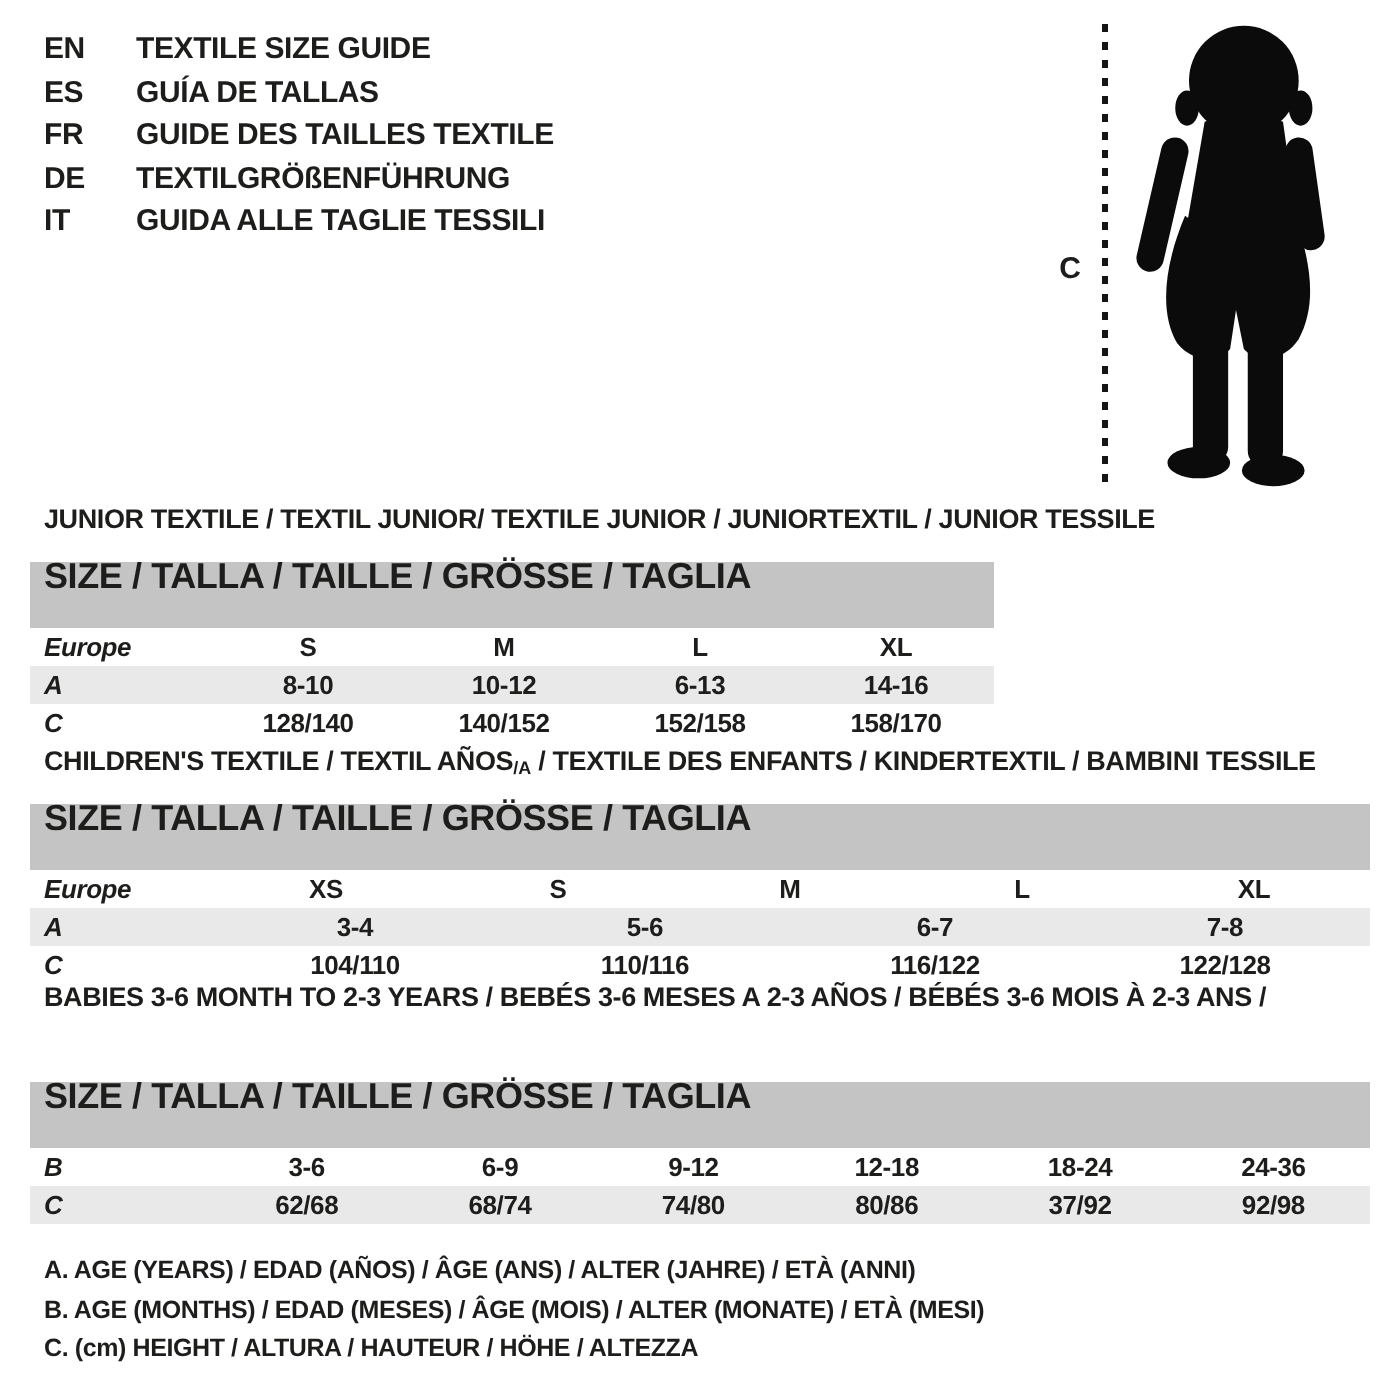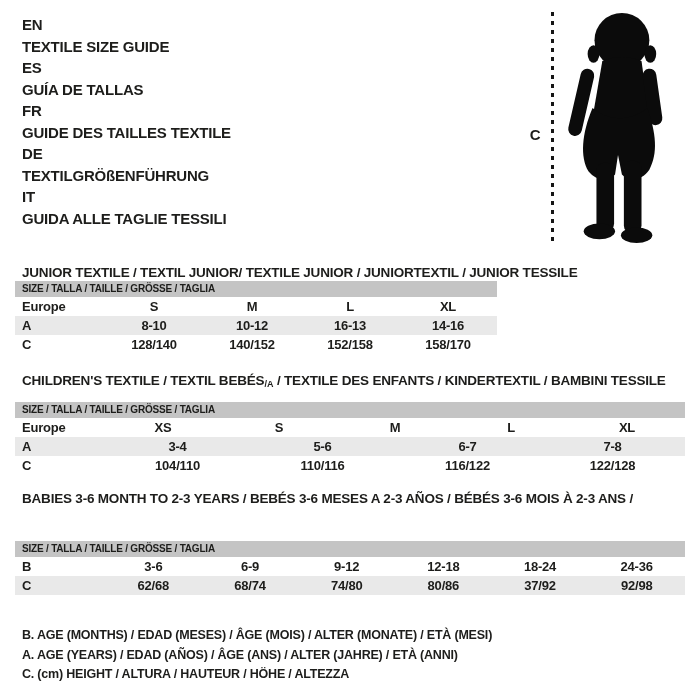--- a/index.html
+++ b/index.html
@@ -7,45 +7,45 @@
   body {
     font-family:"Liberation Sans", sans-serif;
     font-weight:700;
     color:var(--text,#1d1d1b);
     letter-spacing:-0.2px;
   }
   .canvas { position:relative; width:700px; height:700px; background:#fff; overflow:hidden; }
 
   
   .lang-list { position:absolute; left:22px; top:14px; font-size:15px; line-height:21.5px; }
-  .lang-row { display:flex;flex-direction:column; }
+  .lang-row { display:flex; }
   .lang-code { width:46px; }
 
   
   .figure-svg { position:absolute; left:556px; top:8px; }
   .measure-line {
     position:absolute; left:551px; top:12px; width:3px; height:232px;
     background:repeating-linear-gradient(to bottom, #151515 0 4px, transparent 4px 9px);
   }
   .measure-label { position:absolute; left:526px; top:126px; width:18px; text-align:center; font-size:15px; }
 
   
   .tbl-title { position:absolute; left:22px; font-size:13.5px; white-space:nowrap; }
   .tbl-title .sub { font-size:9px; vertical-align:-2px; letter-spacing:0; }
   .size-table { position:absolute; left:15px; }
   .size-bar {
-    height:16px; line-height:15px; padding-left:7px; font-size:10px;
+    height:33px; line-height:15px; padding-left:7px; font-size:18px;
     background:var(--header-bar,#c4c4c4);
   }
   .trow { display:flex; height:19px; line-height:19px; font-size:13px; }
   .trow.shade { background:var(--alt-row,#e9e9e9); }
-  .tlabel { width:90px; padding-left:7px; }
+  .tlabel { width:90px; padding-left:7px;font-style:italic; }
   .tcell { flex:1; text-align:center; }
 
-  .t1-title { top:265px; }
+  .t1-title { top:252px; }
   .t1 { top:281px; width:482px; }
   .t2-title { top:373px; }
   .t2 { top:402px; width:670px; }
   .t3-title { top:489px; line-height:19px; }
   .t3 { top:541px; width:670px; }
 
   
   .footnotes { position:absolute; left:22px; top:626px; font-size:12.5px; line-height:19.5px; }
 </style>
 </head>
@@ -101,33 +101,33 @@
       <span class="tlabel">Europe</span>
       <span class="tcell">S</span>
       <span class="tcell">M</span>
       <span class="tcell">L</span>
       <span class="tcell">XL</span>
     </div>
     <div class="trow shade">
       <span class="tlabel">A</span>
       <span class="tcell">8-10</span>
       <span class="tcell">10-12</span>
-      <span class="tcell">16-13</span>
+      <span class="tcell">6-13</span>
       <span class="tcell">14-16</span>
     </div>
     <div class="trow">
       <span class="tlabel">C</span>
       <span class="tcell">128/140</span>
       <span class="tcell">140/152</span>
       <span class="tcell">152/158</span>
       <span class="tcell">158/170</span>
     </div>
   </div>
 
-  <div class="tbl-title t2-title"><span>CHILDREN'S TEXTILE / TEXTIL BEBÉS</span><span class="sub">/A</span><span> / TEXTILE DES ENFANTS / KINDERTEXTIL / BAMBINI TESSILE</span></div>
+  <div class="tbl-title t2-title"><span>CHILDREN'S TEXTILE / TEXTIL AÑOS</span><span class="sub">/A</span><span> / TEXTILE DES ENFANTS / KINDERTEXTIL / BAMBINI TESSILE</span></div>
   <div class="size-table t2">
     <div class="size-bar">SIZE / TALLA / TAILLE / GRÖSSE / TAGLIA</div>
     <div class="trow">
       <span class="tlabel">Europe</span>
       <span class="tcell">XS</span>
       <span class="tcell">S</span>
       <span class="tcell">M</span>
       <span class="tcell">L</span>
       <span class="tcell">XL</span>
     </div>
@@ -166,18 +166,18 @@
       <span class="tcell">62/68</span>
       <span class="tcell">68/74</span>
       <span class="tcell">74/80</span>
       <span class="tcell">80/86</span>
       <span class="tcell">37/92</span>
       <span class="tcell">92/98</span>
     </div>
   </div>
 
   <div class="footnotes">
+    <div>A. AGE (YEARS) / EDAD (AÑOS) / ÂGE (ANS) / ALTER (JAHRE) / ETÀ (ANNI)</div>
     <div>B. AGE (MONTHS) / EDAD (MESES) / ÂGE (MOIS) / ALTER (MONATE) / ETÀ (MESI)</div>
-    <div>A. AGE (YEARS) / EDAD (AÑOS) / ÂGE (ANS) / ALTER (JAHRE) / ETÀ (ANNI)</div>
     <div>C. (cm) HEIGHT / ALTURA / HAUTEUR / HÖHE / ALTEZZA</div>
   </div>
 
 </div>
 
 </body></html>

